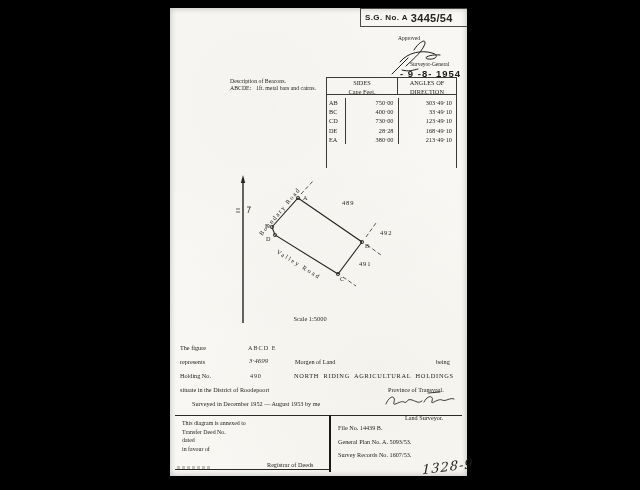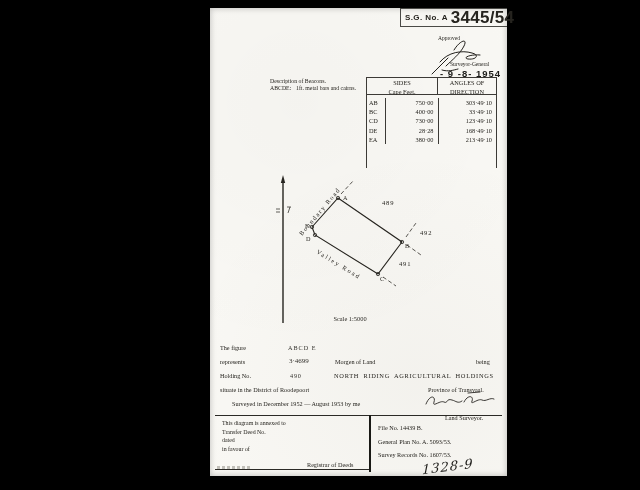--- a/index.html
+++ b/index.html
@@ -2,28 +2,28 @@
 <html><head>
 <meta charset="utf-8">
 <style>
   html,body{margin:0;padding:0;background:#000;width:640px;height:490px;overflow:hidden;
     font-family:"Liberation Serif","DejaVu Serif",serif;}
   .canvas{position:relative;width:640px;height:490px;background:#000;}
   .page{position:absolute;left:170px;top:8px;width:297px;height:468px;
     background:#f9f8f4;
     background-image:radial-gradient(circle at 30% 20%, rgba(0,0,0,0.02), transparent 60%),
                      radial-gradient(circle at 70% 80%, rgba(60,50,30,0.03), transparent 55%);
-    color:#26241f;box-shadow:inset 0 0 6px rgba(0,0,0,0.25);margin-left:40px;}
+    color:#26241f;box-shadow:inset 0 0 6px rgba(0,0,0,0.25);}
   .abs{position:absolute;}
   
   .sg-box{position:absolute;left:190px;top:0px;width:106px;height:17px;
     border:1px solid #4a4a46;border-right:none;display:flex;align-items:center;
     font-family:"Liberation Sans","DejaVu Sans",sans-serif;white-space:nowrap;}
   .sg-label{font-size:8px;letter-spacing:0.4px;margin-left:4px;font-weight:600;}
-  .sg-number{font-size:17px;font-weight:700;margin-left:3px;letter-spacing:0.3px;}
+  .sg-number{font-size:11px;font-weight:700;margin-left:3px;letter-spacing:0.3px;}
   .approved{left:228px;top:27px;font-size:5.5px;}
   .surv-gen{left:240px;top:53px;font-size:5.5px;}
   .appr-date{left:230px;top:60px;font-size:9.5px;font-weight:700;letter-spacing:1px;
     font-family:"Liberation Sans","DejaVu Sans",sans-serif;color:#1b1b18;text-align:right;}
   
   .beacons{left:60px;top:70px;font-size:5.8px;line-height:7px;width:120px;}
   .beacons .row2{display:flex;}
   .beacons .lbl{width:26px;}
   
   .tbl{left:156px;top:69px;width:129px;height:90px;
@@ -39,21 +39,21 @@
   .tbl-row .cv{width:48px;border-right:1px solid #3c3a36;text-align:right;padding-right:5px;}
   .tbl-row .ca{width:53px;text-align:right;padding-right:4px;}
   .tbl-row .cl{border-right:1px solid #3c3a36;}
   .tbl-body{height:71px;}
   
   .fill{color:#33312c;}
   
   .fig{left:0;top:328px;width:297px;font-size:6.2px;}
   .fig span{position:absolute;white-space:nowrap;}
   .caps{letter-spacing:0.7px;word-spacing:2px;font-size:6.4px;}
-  .hand{font-size:7px;}
+  .hand{font-style:italic;font-size:7px;}
   
   .rule-top{left:5px;top:407px;width:287px;height:0;border-top:1.5px solid #2b2a26;}
   .foot-div{left:159px;top:407px;width:0;height:57px;border-left:2px solid #191915;}
   .rule-bot{left:5px;top:461px;width:154px;height:0;border-top:1px solid #2b2a26;}
   .foot-left{left:12px;top:411px;font-size:5.9px;line-height:8.6px;}
   .registrar{left:97px;top:453px;font-size:6.2px;}
   .imprint{left:7px;top:458px;width:34px;height:3px;opacity:0.5;
     background:repeating-linear-gradient(90deg,#8a887f 0 3px,transparent 3px 5px);}
   .foot-right{left:168px;top:413px;font-size:6.2px;line-height:13.5px;}
   .handref{position:absolute;left:422px;top:459px;font-size:13px;font-style:italic;

